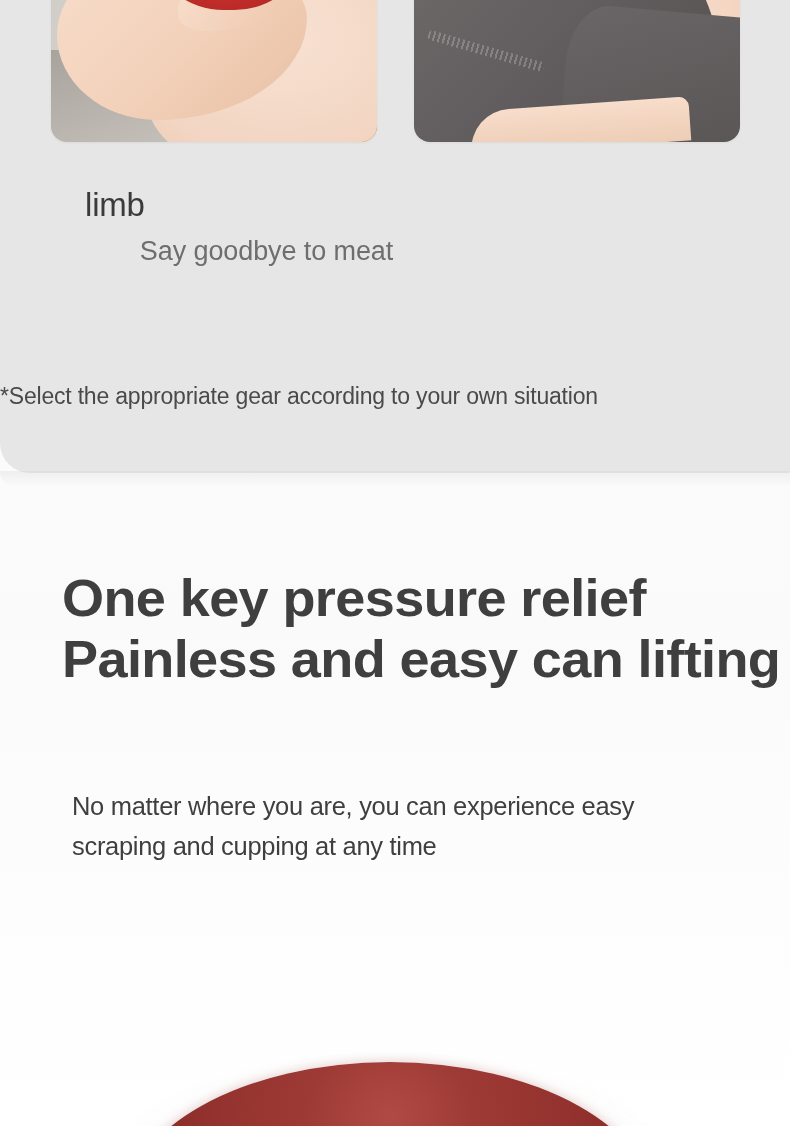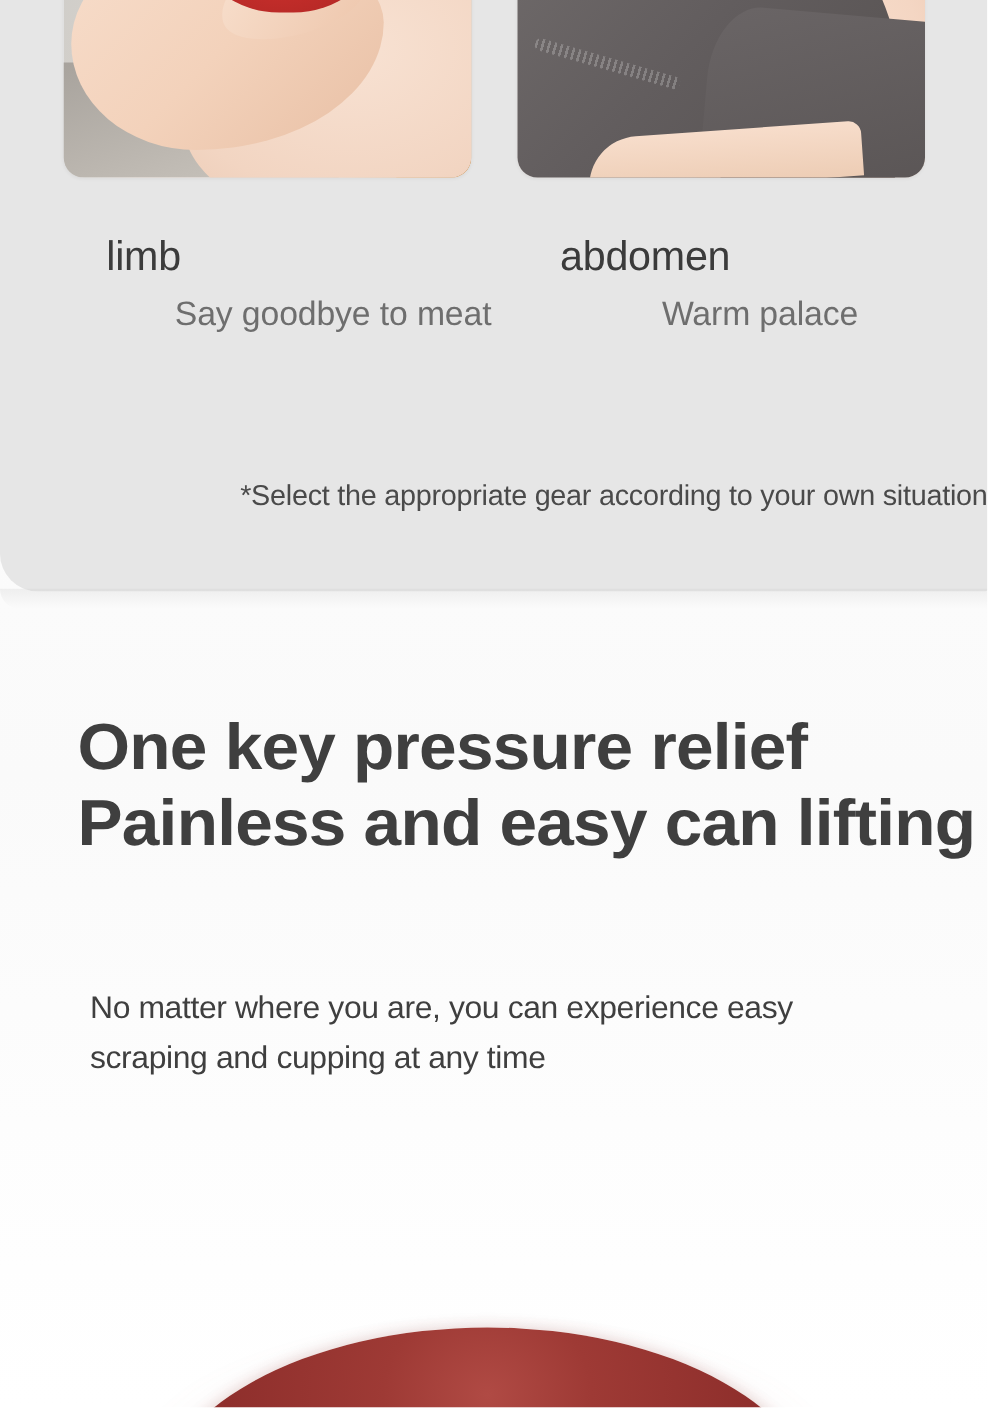--- a/index.html
+++ b/index.html
@@ -155,20 +155,21 @@
     border-radius: 40% 50% 52% 48% / 55% 48% 52% 45%;
     transform: rotate(-10deg);
   }
 
   
   .captions {
     position: absolute;
     left: 0; top: 185px;
     width: 790px;
     display: flex;
+    flex-direction: column;
   }
   .cap-col { padding-left: 0; }
   .cap-col.left  { width: 363px; margin-left: 85px; }
   .cap-col.right { width: 320px; margin-left: 0px; }
 
   .cap-title {
     font-size: 33px;
     line-height: 40px;
     color: #3b3b3b;
     font-weight: 400;
@@ -185,21 +186,21 @@
     margin: 0;
     white-space: nowrap;
     text-align: center;
   }
 
   
   .note {
     position: absolute;
     left: 0; top: 380px;
     width: 790px;
-    text-align: right;
+    text-align: left;
     font-size: 23px;
     line-height: 32px;
     color: #4a4a4a;
     letter-spacing: -0.2px;
     white-space: nowrap;
   }
 
   
   .headline {
     position: absolute;
@@ -301,24 +302,20 @@
 
   </div>
 
   <div class="captions">
 
     <div class="cap-col left">
       <div class="cap-title">limb</div>
       <div class="cap-sub">Say goodbye to meat</div>
     </div>
 
-    <div class="cap-col right">
-      <div class="cap-title">abdomen</div>
-      <div class="cap-sub">Warm palace</div>
-    </div>
 
   </div>
 
   <div class="note">*Select the appropriate gear according to your own situation</div>
 
   <div class="headline">
     <span class="hl-line">One key pressure relief</span>
     <span class="hl-line">Painless and easy can lifting</span>
   </div>
 

